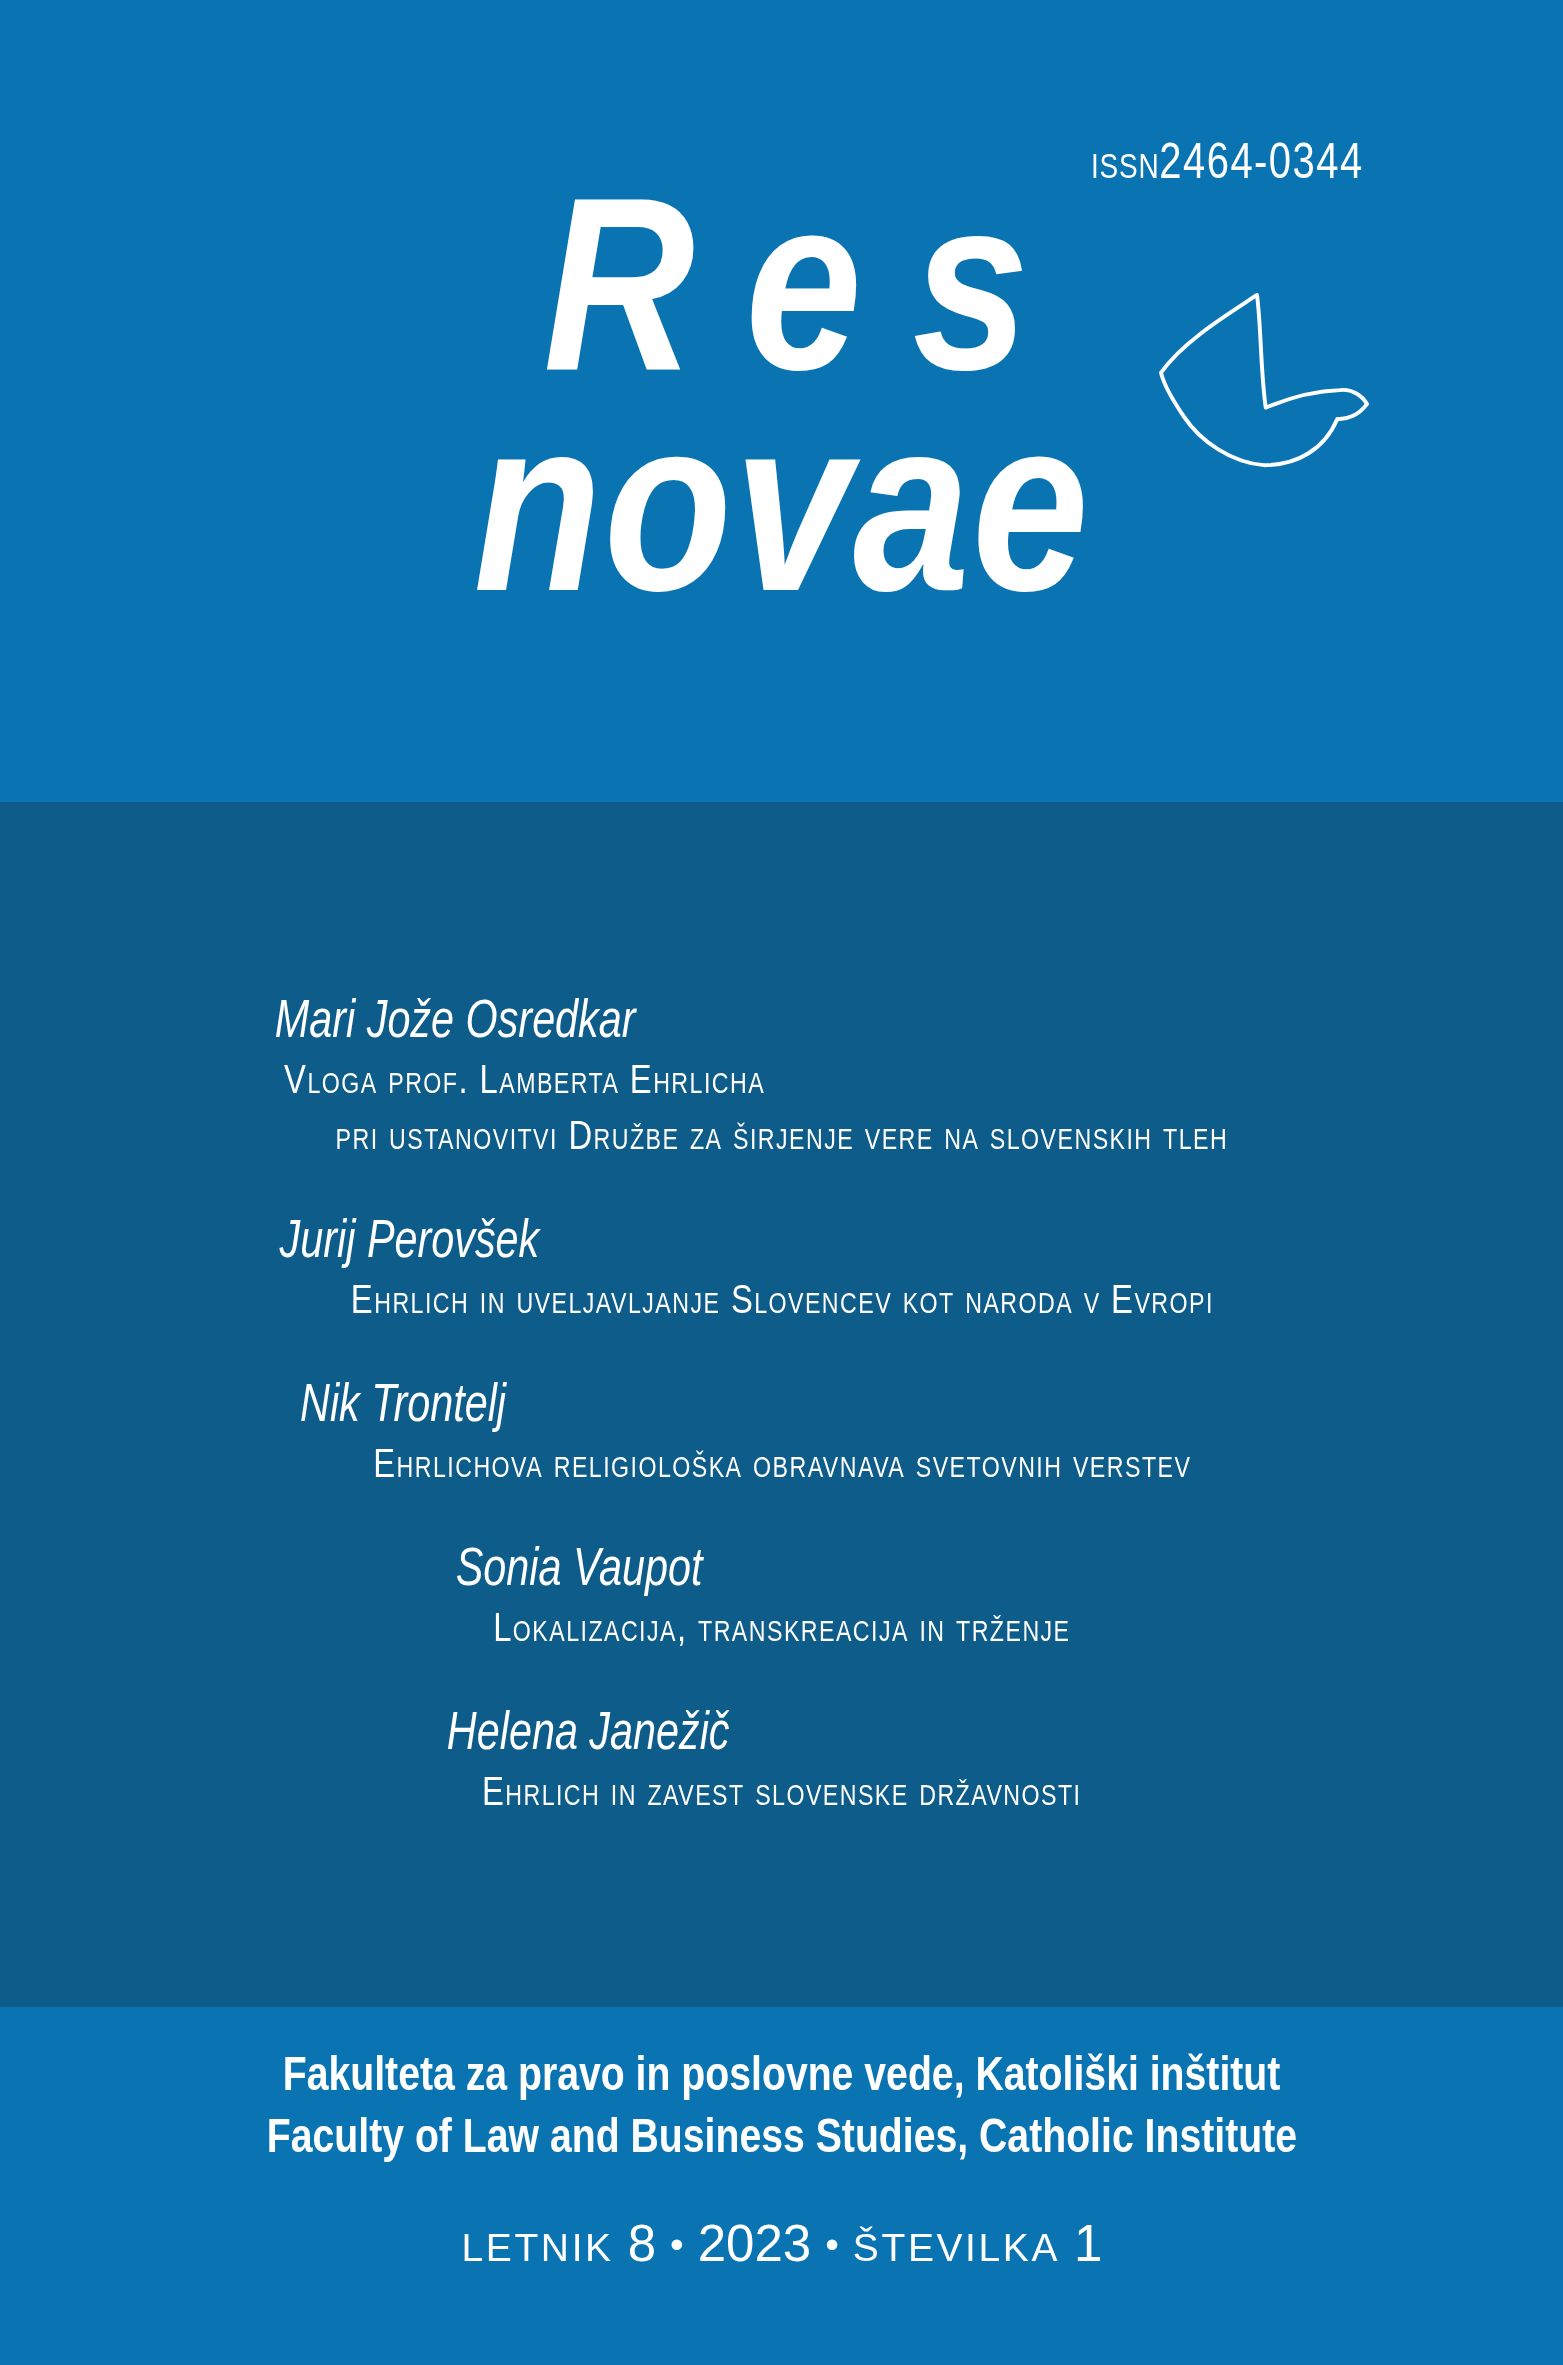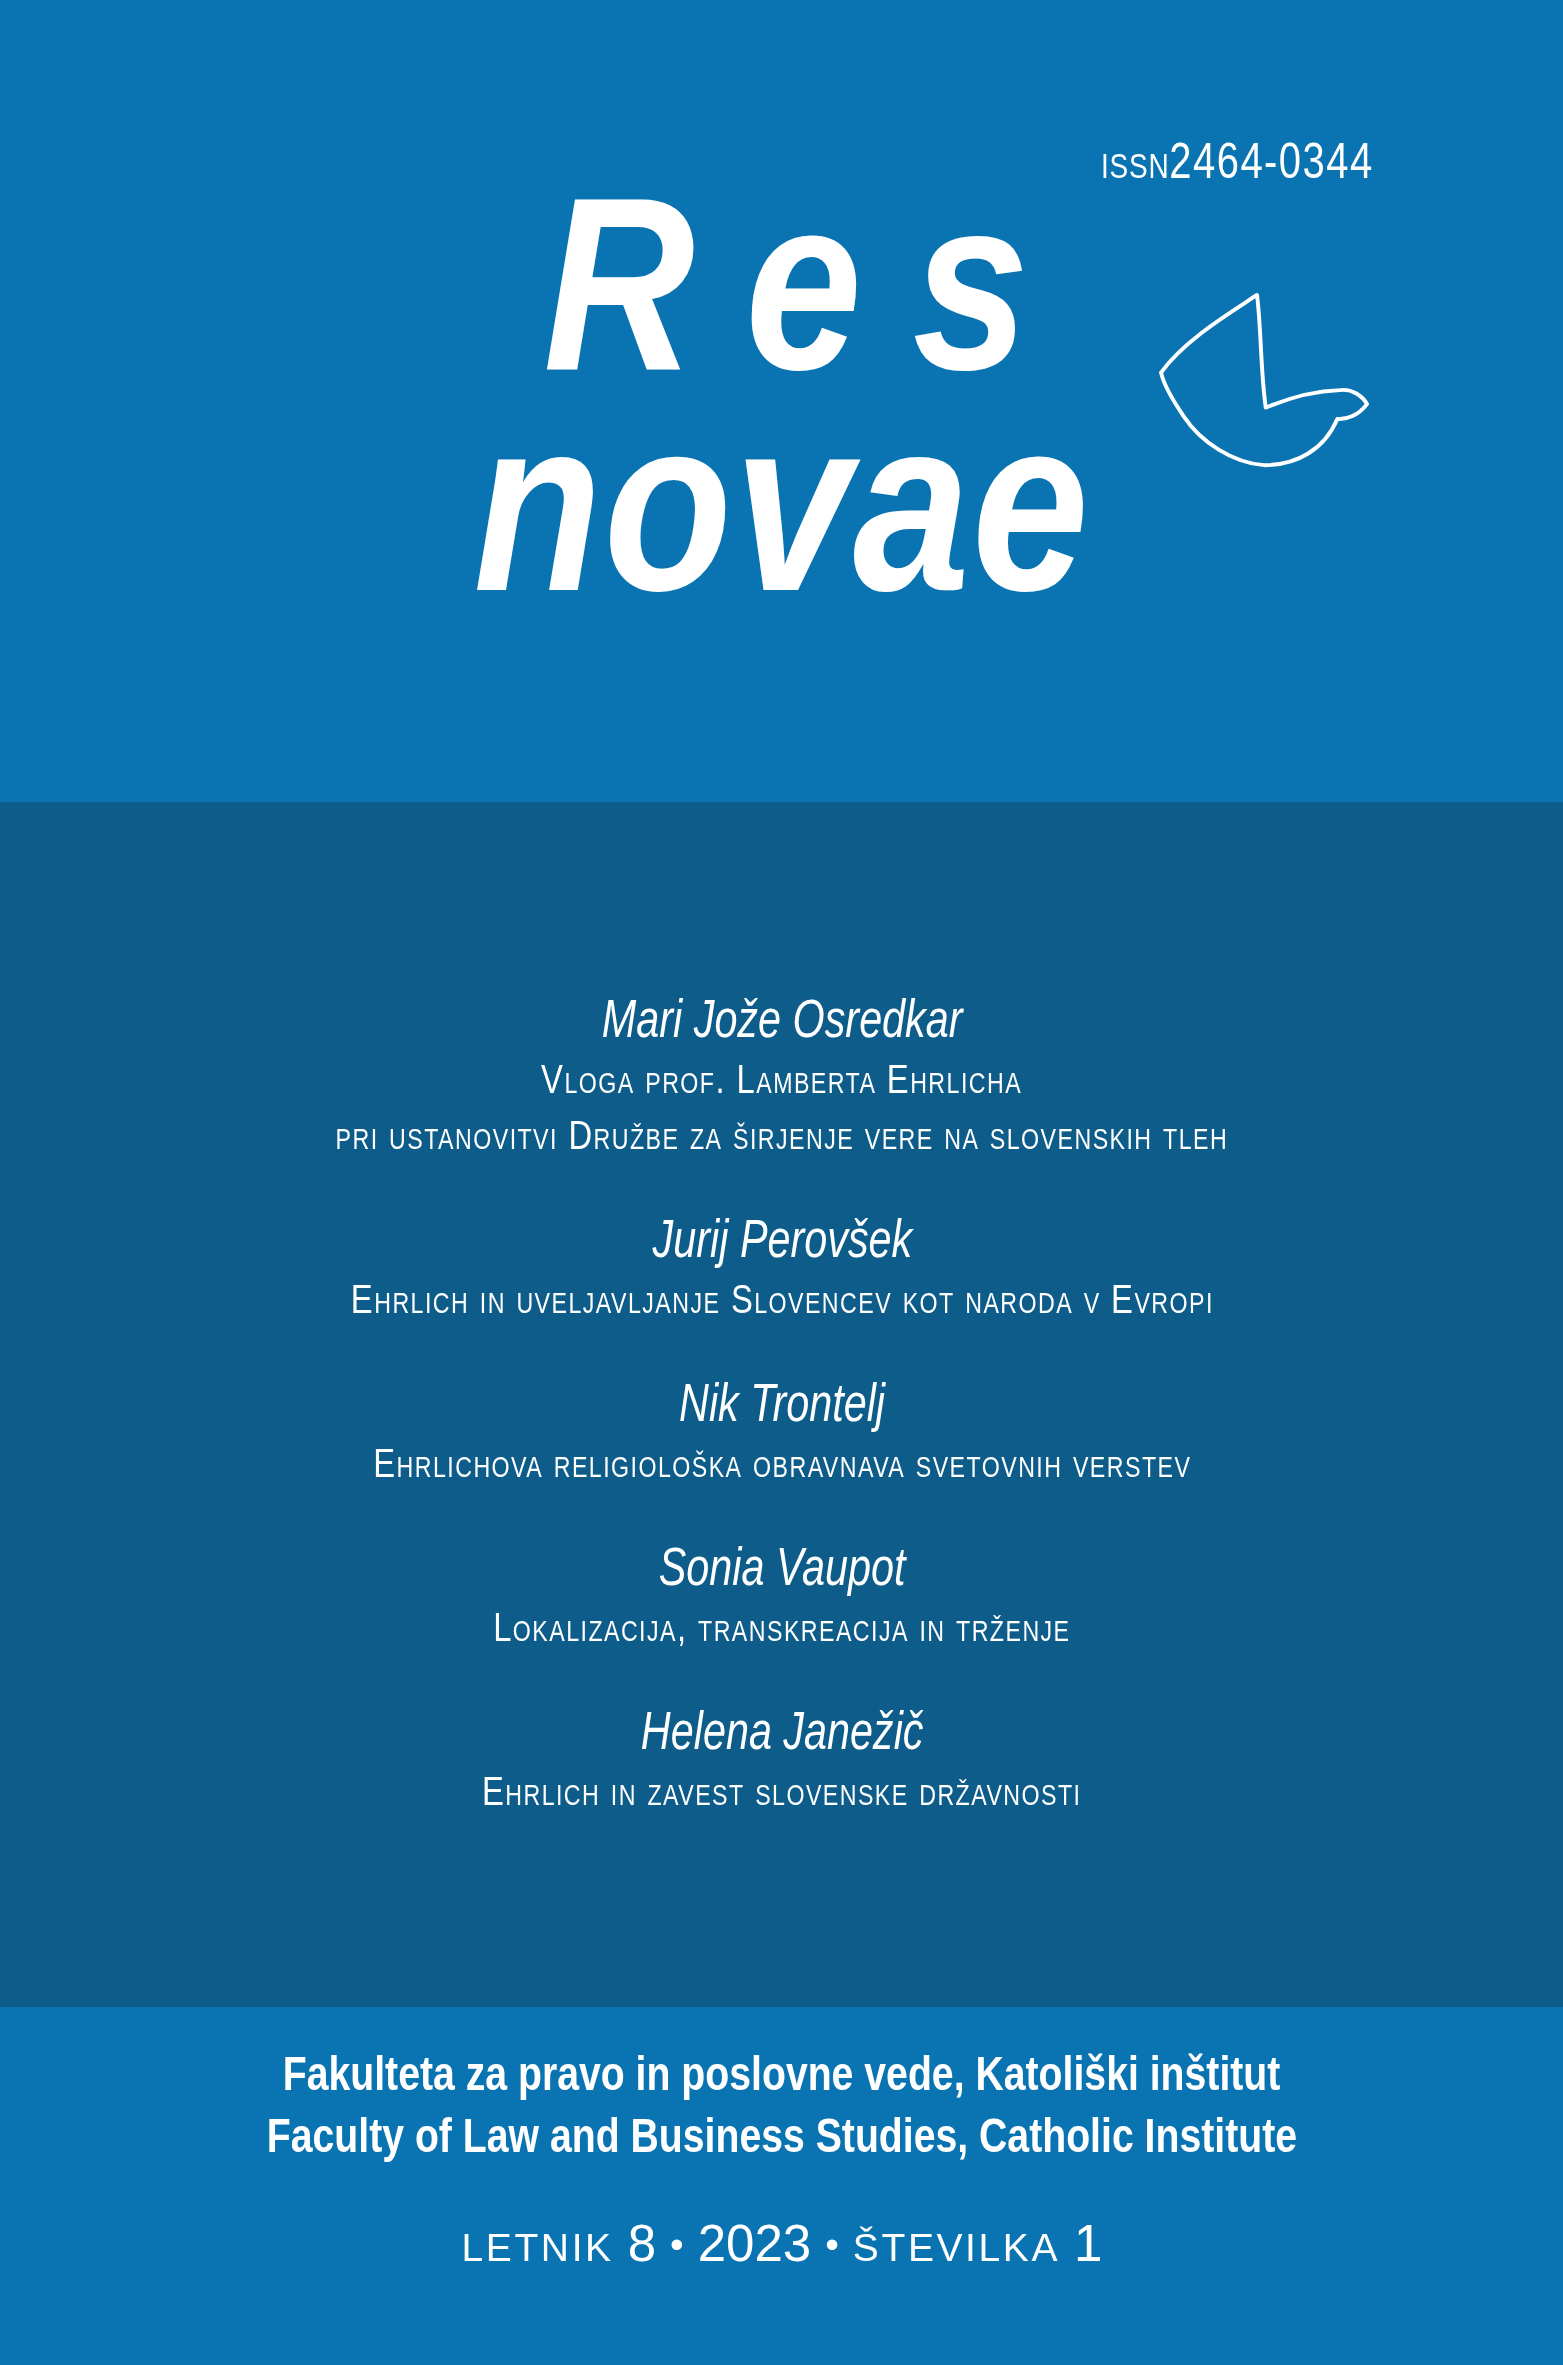--- a/index.html
+++ b/index.html
@@ -16,21 +16,21 @@
   .band-top{top:0;height:802px;background:var(--band_light);}
   .band-mid{top:802px;height:1205px;background:var(--band_dark);
     display:flex;flex-direction:column;align-items:center;
     padding-top:185px;box-sizing:border-box;gap:44px;}
   .band-bot{top:2007px;height:373px;background:var(--band_light);
     text-align:center;padding-top:35px;box-sizing:border-box;}
 
   .cx{display:inline-block;transform:scaleX(var(--cx,1));transform-origin:center;}
 
   
-  .issn{position:absolute;top:132px;right:190px;white-space:nowrap;}
+  .issn{position:absolute;top:132px;right:200px;white-space:nowrap;}
   .issn .cx{transform-origin:right center;--cx:.8;}
   .issn-label{font-size:35px;letter-spacing:0.9px;}
   .issn-value{font-size:50px;letter-spacing:1.8px;}
 
   
   .title{position:absolute;top:146px;left:0;width:100%;margin:0;
     text-align:center;font-weight:bold;font-style:italic;white-space:nowrap;}
   .t1{display:block;font-size:247px;line-height:274px;letter-spacing:.24em;text-align:center;}
   .t1 .cx{margin-right:-.24em;}
   .t2{display:block;font-size:247px;line-height:168px;letter-spacing:.01em;}
@@ -39,21 +39,21 @@
   .dove{position:absolute;left:1150px;top:288px;width:228px;height:192px;}
 
   
   .subtitle{position:absolute;top:639px;left:464px;width:635px;}
   .s1{font-size:46px;line-height:65px;font-weight:bold;font-style:italic;
     letter-spacing:0.9px;text-align:justify;text-align-last:justify;}
   .s2{font-size:41px;line-height:58px;font-style:italic;
     text-align:justify;text-align-last:justify;}
 
   
-  .article{text-align:center;}
+  .article{text-align:left;}
   .author{font-style:italic;font-size:53px;line-height:64px;white-space:nowrap;}
   .atitle{font-size:41px;line-height:56px;font-variant-caps:small-caps;
     letter-spacing:1.8px;white-space:nowrap;}
 
   
   .inst{font-weight:bold;font-size:49px;line-height:62px;white-space:nowrap;}
   .vol{margin-top:48px;display:flex;justify-content:center;align-items:baseline;
     gap:14px;white-space:nowrap;}
   .vlabel{font-size:39px;letter-spacing:2.6px;}
   .vnum{font-size:51px;}

